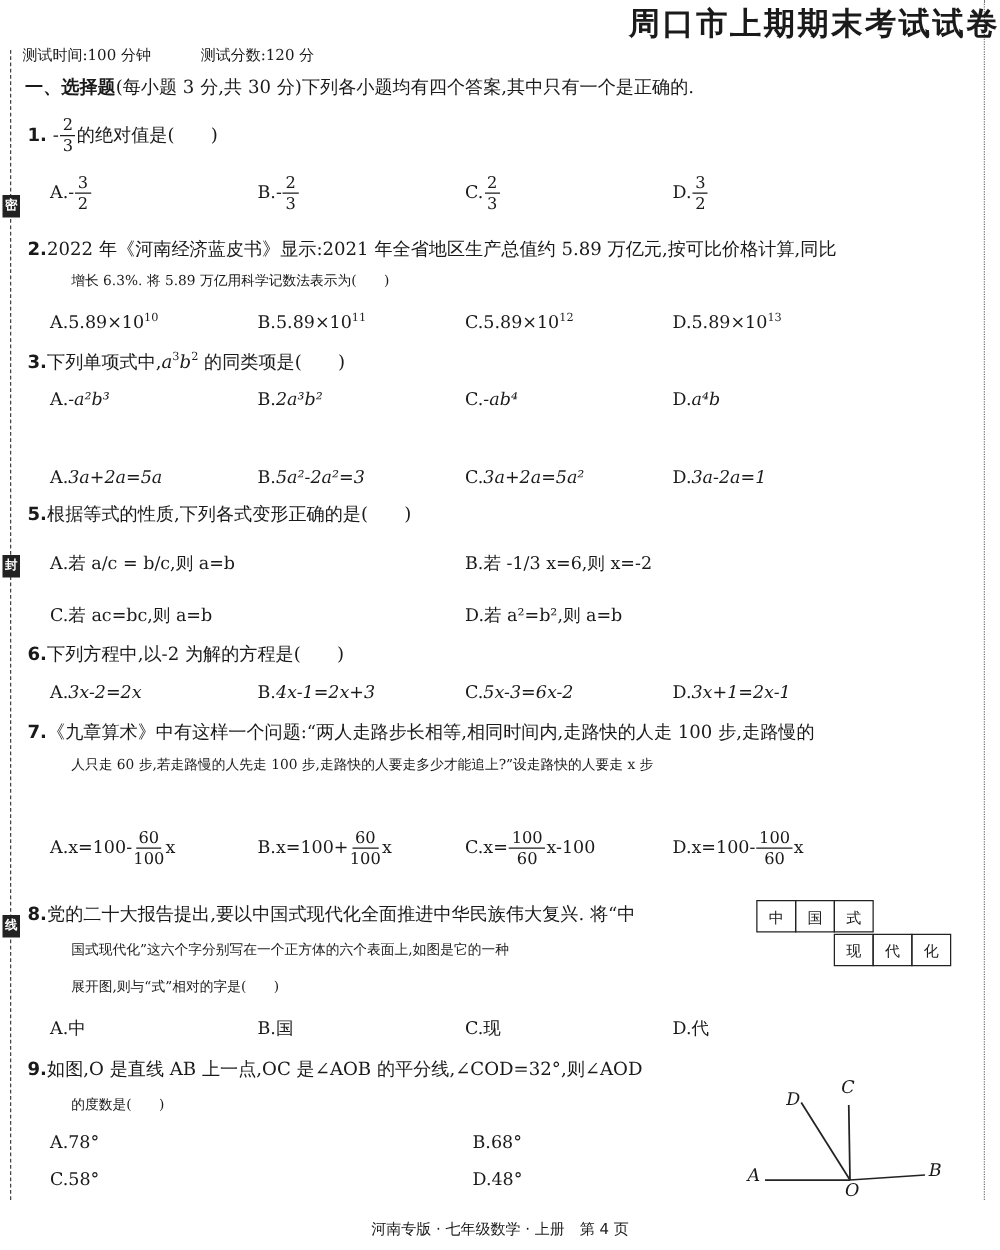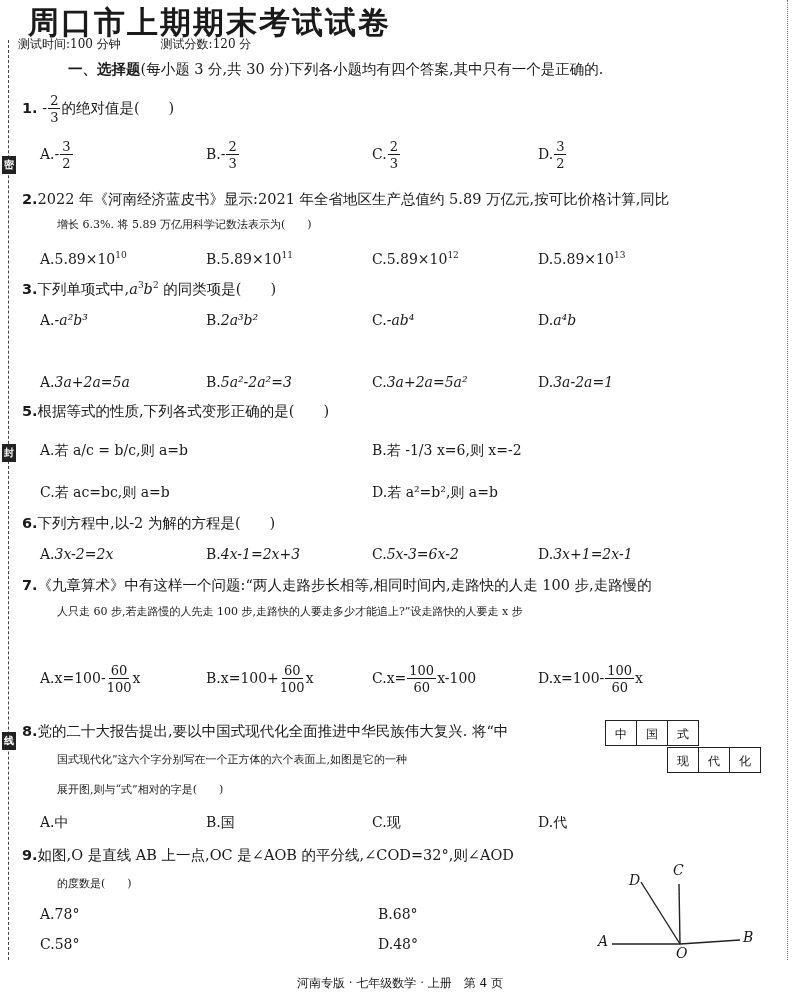--- a/index.html
+++ b/index.html
@@ -18,32 +18,32 @@
   .dash-right {
     position: absolute; right: 12px; top: 0; bottom: 40px;
     border-left: 1.5px dotted #777;
   }
   .seal {
     position: absolute; left: 2px; width: 14px; height: 18px;
     background: #222; color: #fff; font-size: 10px; line-height: 18px;
     text-align: center; font-family: "DejaVu Sans", sans-serif; font-weight: bold;
   }
   .title {
-    position: absolute; left: 0; right: 0; top: 2px; text-align: left;
-    font-family: "DejaVu Sans", sans-serif; font-weight: bold; font-size: 31px; letter-spacing: 2px; margin-left: 28px;
+    position: absolute; left: 0; right: 0; top: 2px; text-align: right;
+    font-family: "DejaVu Sans", sans-serif; font-weight: bold; font-size: 25px; letter-spacing: 2px; margin-left: 28px;
   }
   .subtitle {
     position: absolute; left: 0; right: 0; top: 36px; text-align: left;
     font-size: 12px;
   }
   .subtitle span { margin: 0 18px; }
   .section {
     position: absolute; left: 20px; top: 60px; font-size: 14.5px;
   }
-  .section b { font-family: "DejaVu Sans", sans-serif; margin-left: 48px; }
+  .section b { font-family: "DejaVu Sans", sans-serif; }
   .q { position: absolute; left: 22px; font-size: 14.5px; white-space: nowrap; }
   .q .num { font-family: "DejaVu Sans", sans-serif; font-weight: bold; }
   .line2 { position: absolute; left: 57px; font-size: 11px; white-space: nowrap; }
   .opt { position: absolute; font-size: 14px; white-space: nowrap; }
   .frac { display: inline-flex; flex-direction: column; align-items: center; vertical-align: middle; line-height: 1; margin: 0 1px; }
   .frac .n { border-bottom: 1px solid #1a1a1a; padding: 0 2px 1px; font-size: 13px; }
   .frac .d { padding-top: 2px; font-size: 13px; }
   i { font-family: "DejaVu Serif", serif; }
   sup { font-size: 9px; }
   .net { position: absolute; left: 605px; top: 720px; }

